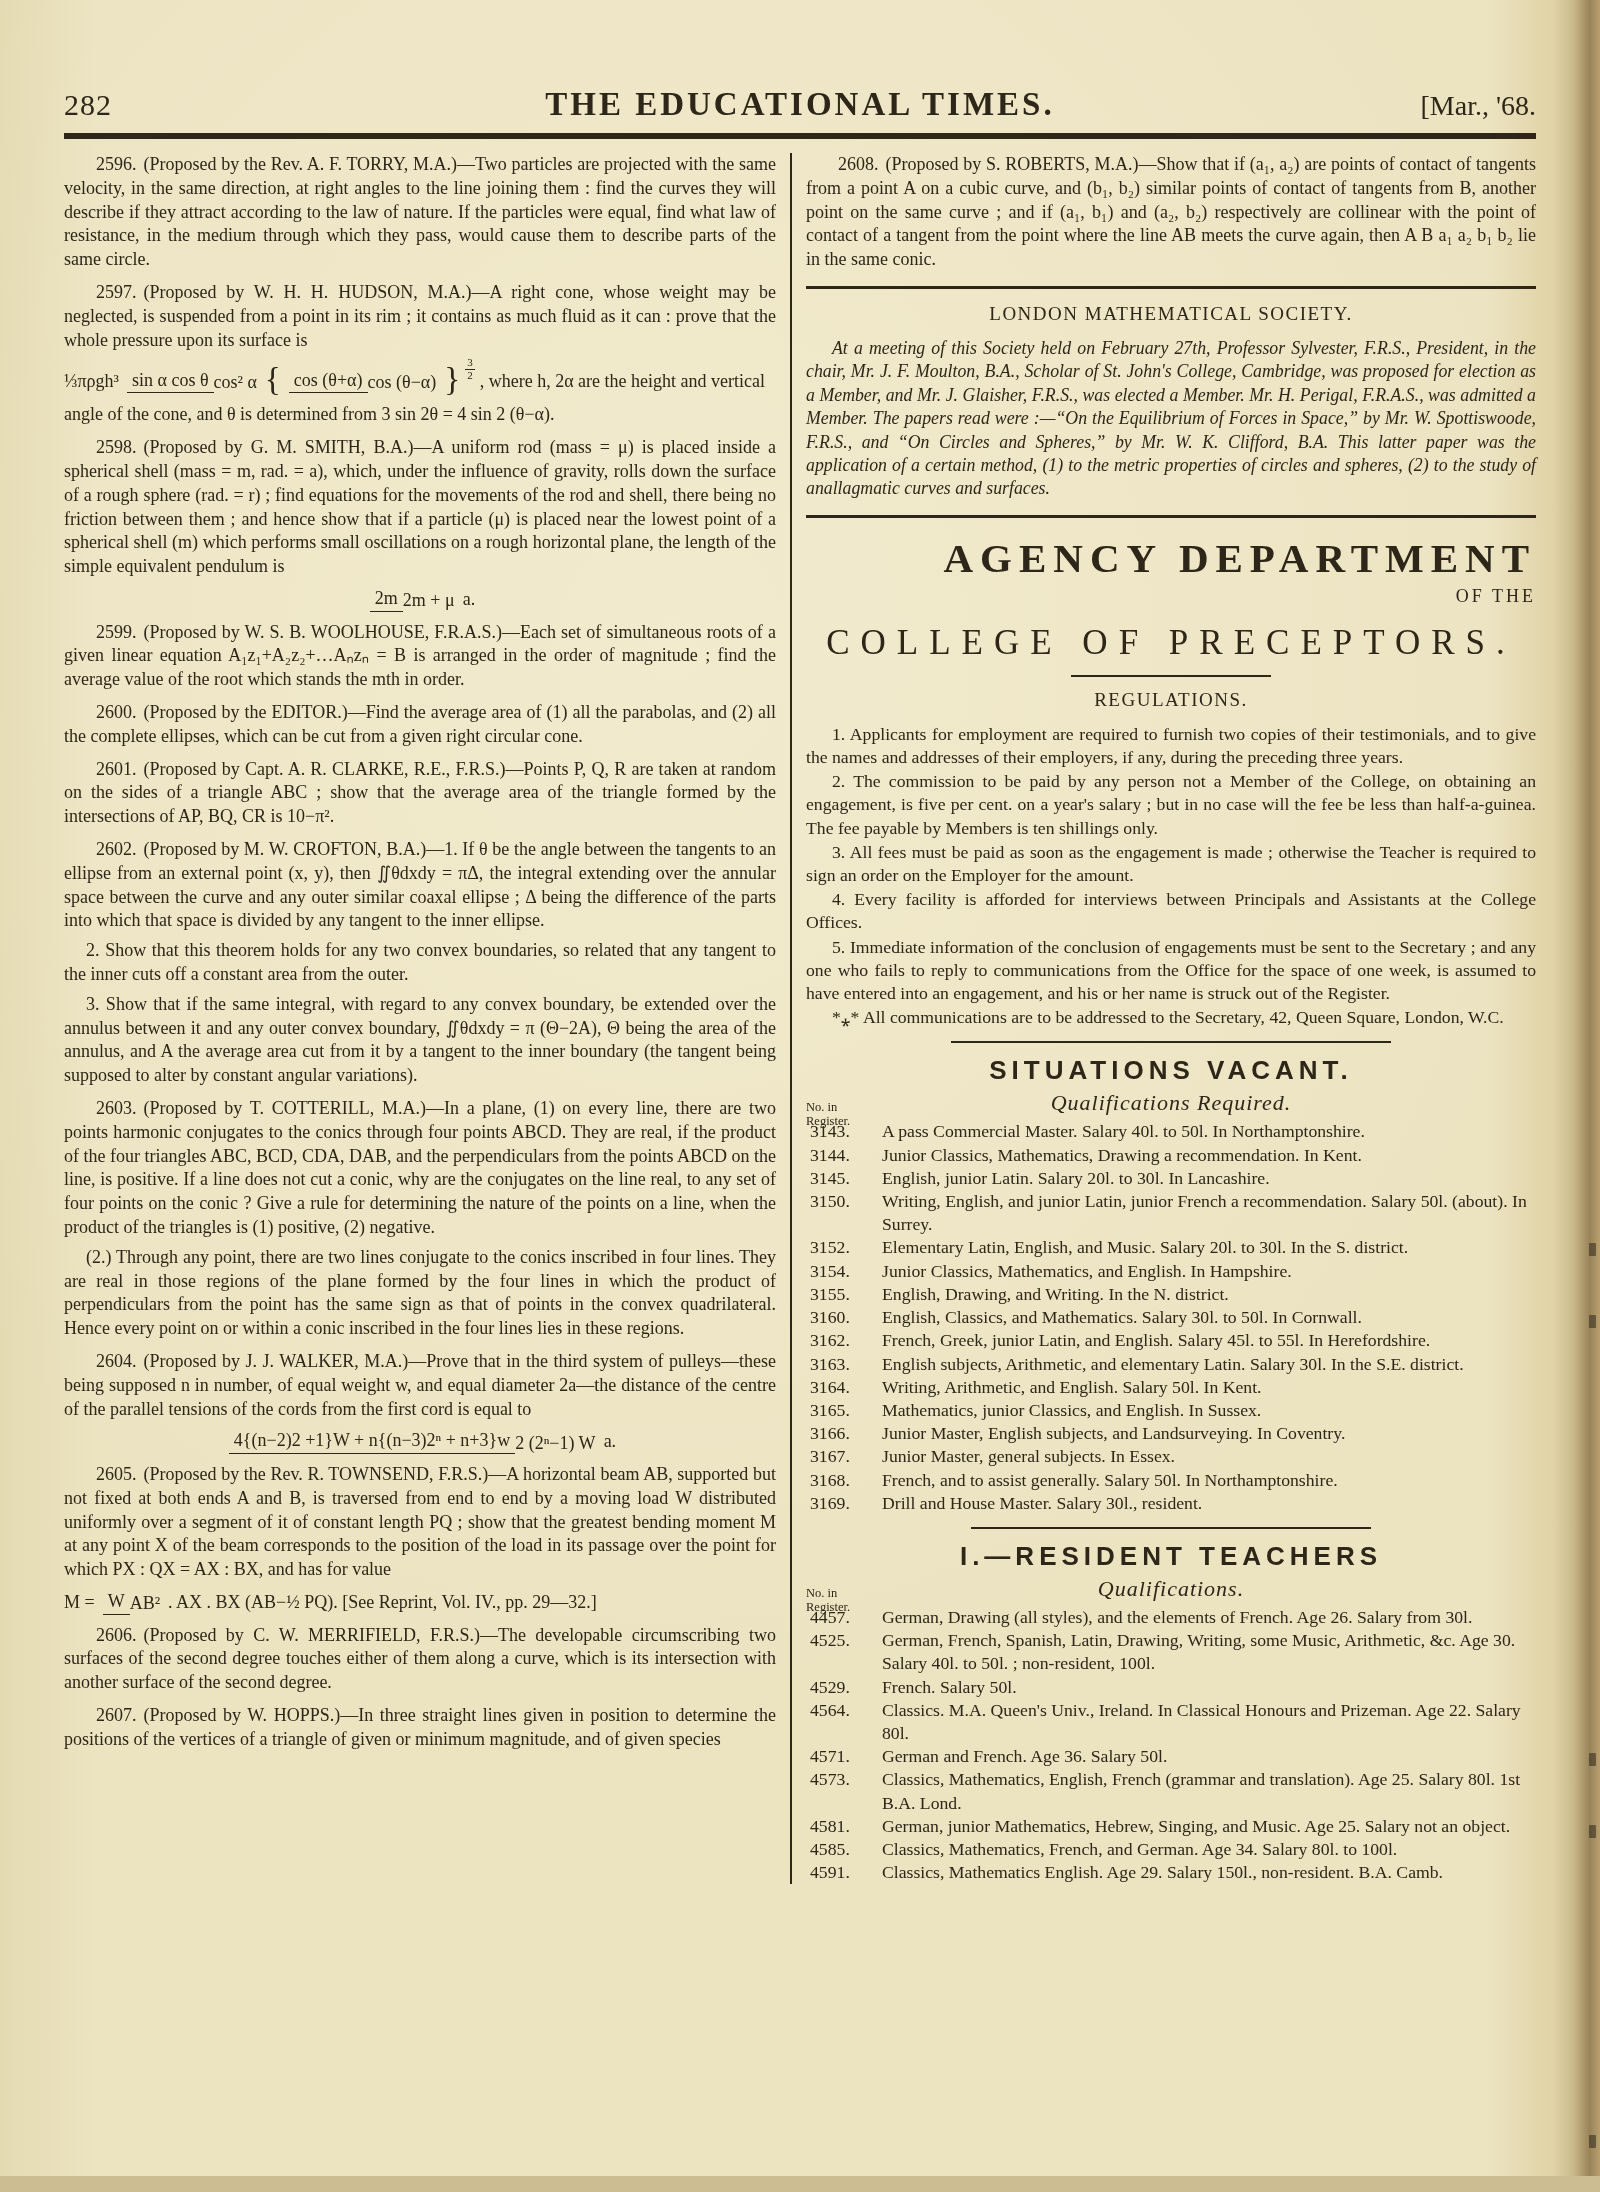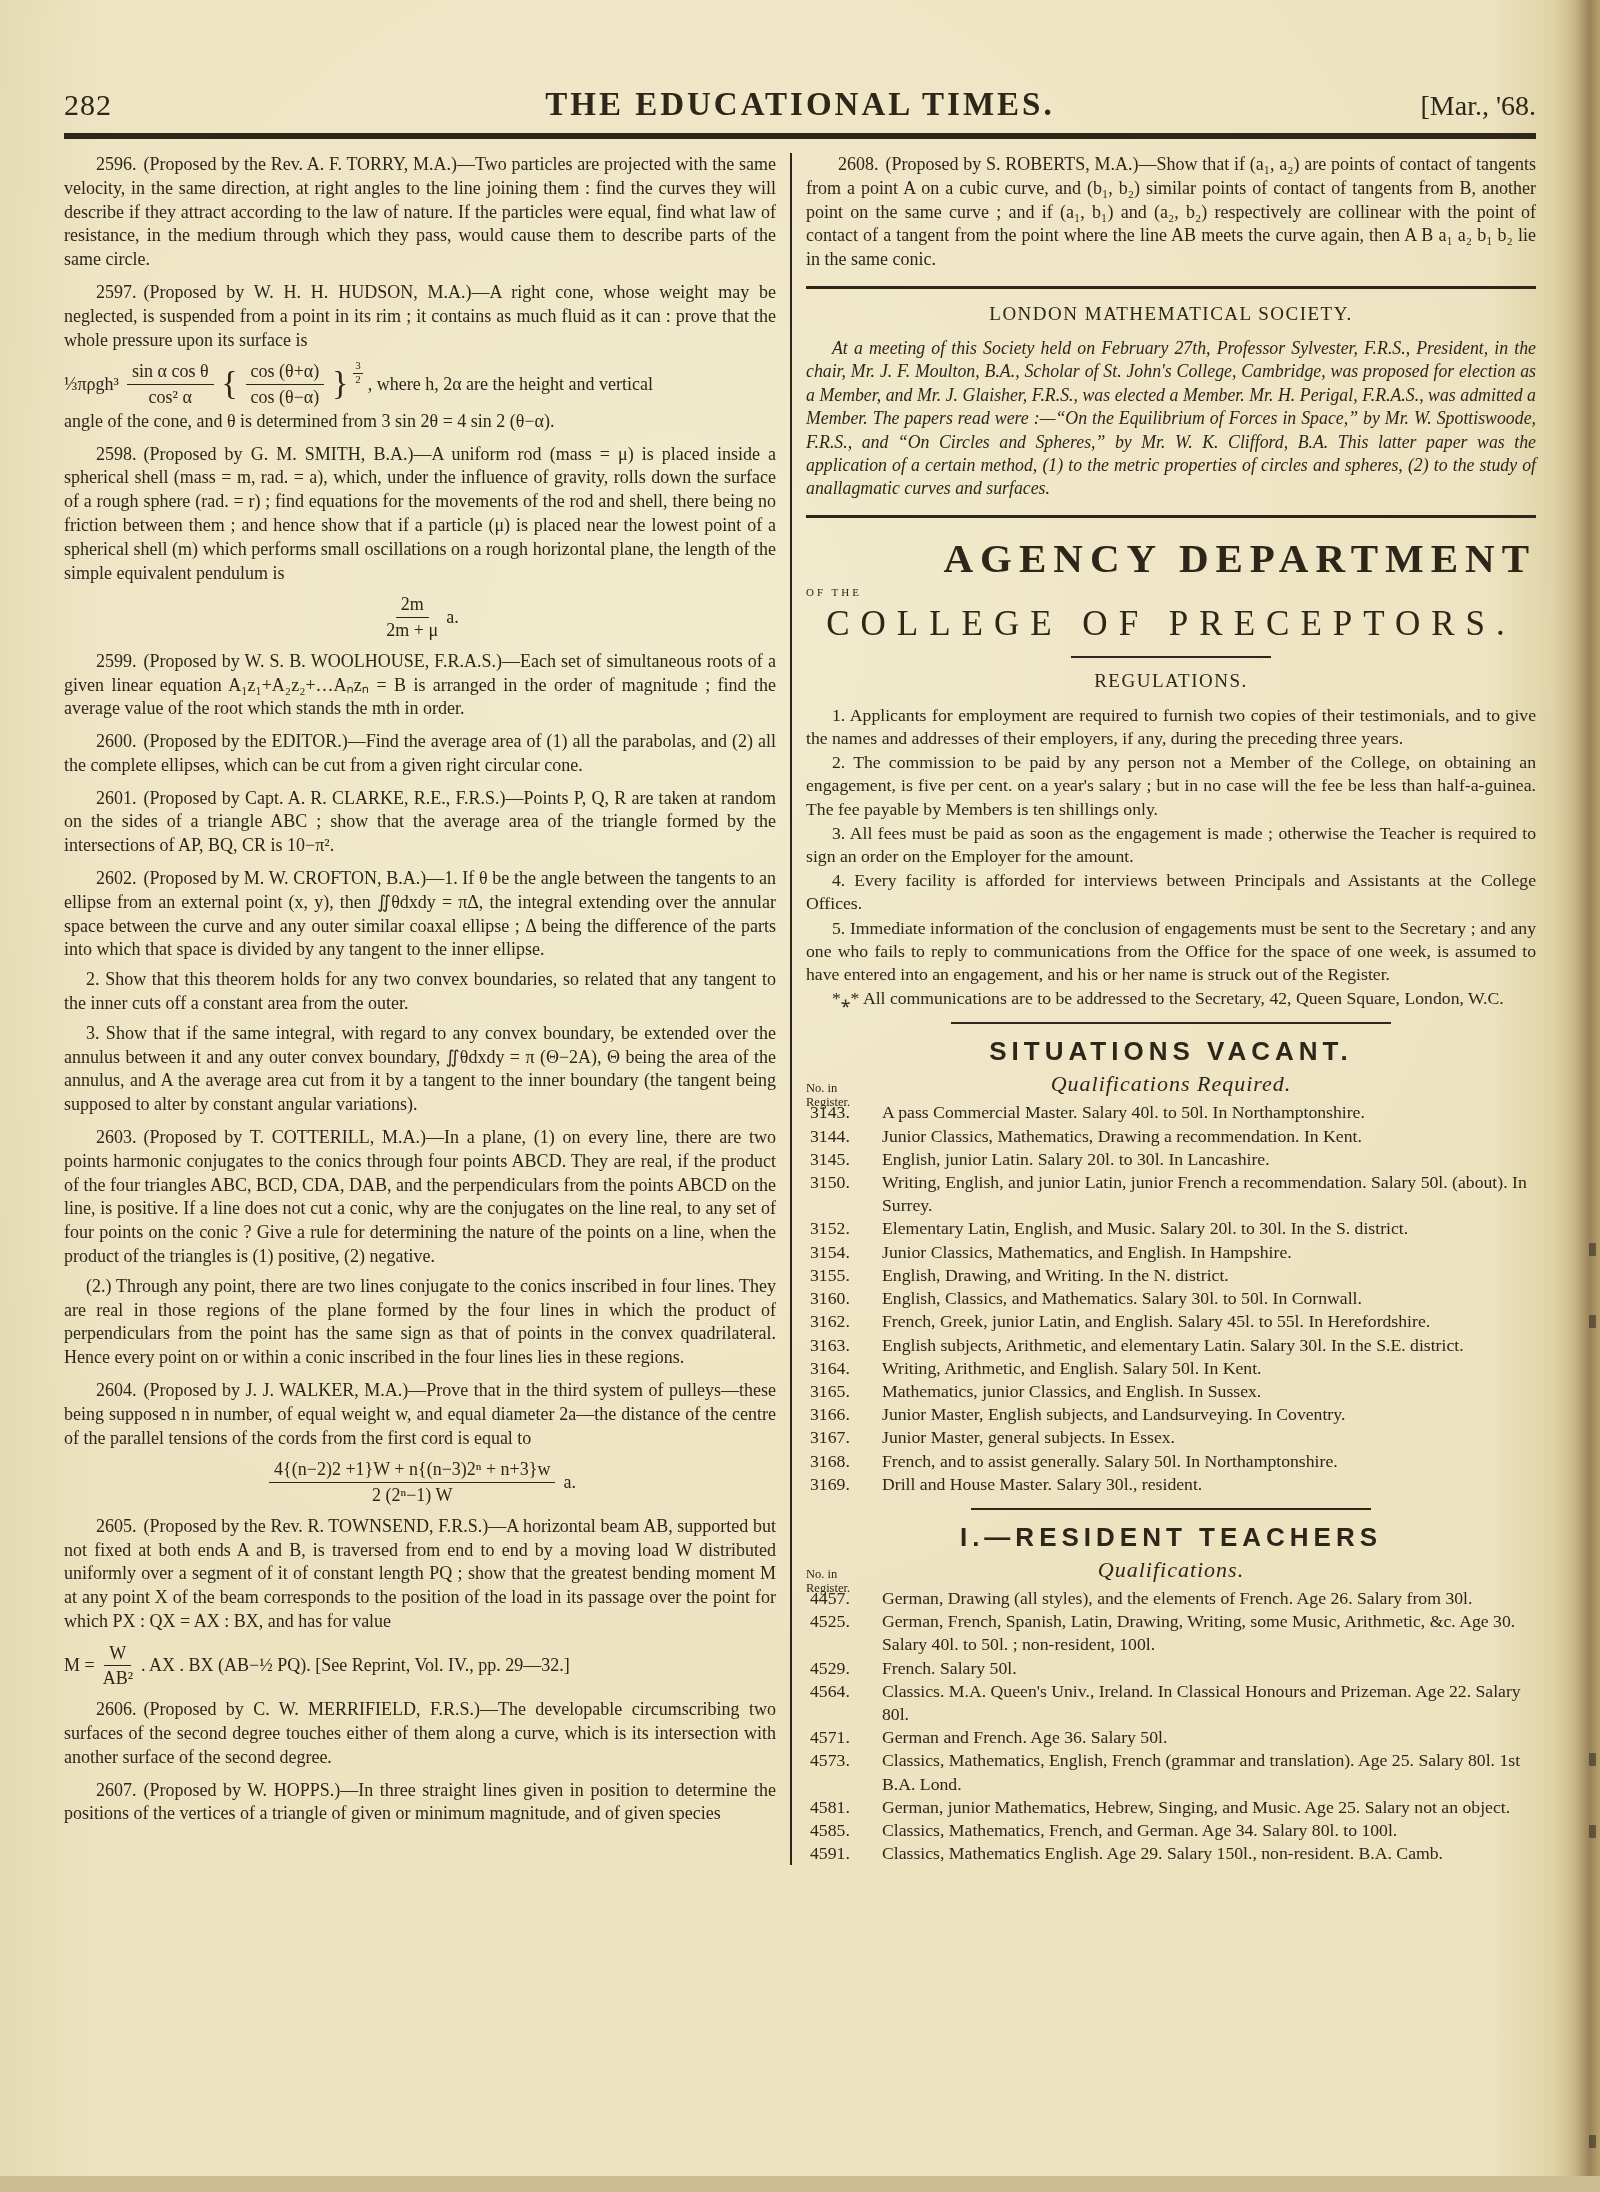--- a/index.html
+++ b/index.html
@@ -28,36 +28,36 @@
   .col.right{flex:1;min-width:0;}
 
   .problem{font-size:18px;line-height:23.8px;text-align:justify;text-indent:32px;margin:0 0 9px;}
   .problem.cont{text-indent:0;margin-top:-7px;}
   .pnum{font-weight:normal;margin-right:7px;}
   .para2{font-size:18px;line-height:23.8px;text-align:justify;text-indent:22px;margin:-3px 0 9px;}
 
   .eqline{display:flex;align-items:center;gap:3px;margin:7px 0 9px;font-size:18px;line-height:1.2;}
   .eq-left{justify-content:flex-start;}
   .eq-center{justify-content:center;}
-  .frac{display:inline-flex;flex-direction:column;align-items:center;margin:0 5px;line-height:1.15;}
+  .frac{display:inline-flex;flex-direction:row;align-items:center;margin:0 5px;line-height:1.15;}
   .frac .num{padding:0 5px 2px;border-bottom:1.6px solid currentColor;}
   .frac .den{padding-top:2px;}
   .brace{font-size:185%;font-weight:400;transform:translateY(-2px);}
   .supfrac{display:inline-flex;flex-direction:column;align-items:center;font-size:11px;line-height:1.05;transform:translateY(-12px);margin:0 2px;}
   .supfrac .sfn{border-bottom:1px solid currentColor;padding:0 2px 1px;}
 
   .rule-double{height:3px;border-top:2.5px solid #2e2619;border-bottom:1.3px solid #2e2619;margin:14px 0;}
   .rule-short{border-top:2px solid #2e2619;margin:12px auto;}
   .w200{width:200px;} .w440{width:440px;} .w400{width:400px;}
 
   .sec-head{ text-align:center;font-size:19px;letter-spacing:1.5px;margin:14px 0 12px;}
   .lms-body{font-size:17.8px;line-height:23.4px;text-align:justify;text-indent:26px;margin:0 0 6px;font-style:italic;}
 
   .agency1{text-align:right;font-size:41px;font-weight:bold;letter-spacing:7px;margin:16px 0 2px;}
-  .agency2{text-align:left;font-size:11px;letter-spacing:3px;margin:4px 0 6px;}
+  .agency2{text-align:right;font-size:18px;letter-spacing:3px;margin:4px 0 16px;}
   .agency3{text-align:center;font-size:35px;letter-spacing:11px;margin:2px 0 8px;white-space:nowrap;}
   .agency-addr{text-align:center;font-size:20px;font-variant:small-caps;letter-spacing:.5px;margin:2px 0 2px;}
 
   .reg-item{font-size:17.7px;line-height:23.2px;text-align:justify;text-indent:26px;margin:0 0 1px;}
 
   .list-head{text-align:center;font-family:"Liberation Sans", sans-serif;font-weight:bold;font-size:26px;letter-spacing:5px;margin:12px 0 4px;}
   .qual-row{position:relative;text-align:center;margin:0 0 4px;}
   .reg-label{position:absolute;left:0;top:2px;font-size:12.5px;line-height:14px;text-align:left;margin-top:8px;}
   .qual-label{font-style:italic;font-size:22px;letter-spacing:1px;}
   .vrow{position:relative;padding-left:76px;font-size:17.7px;line-height:23.2px;text-align:left;margin:0;}

